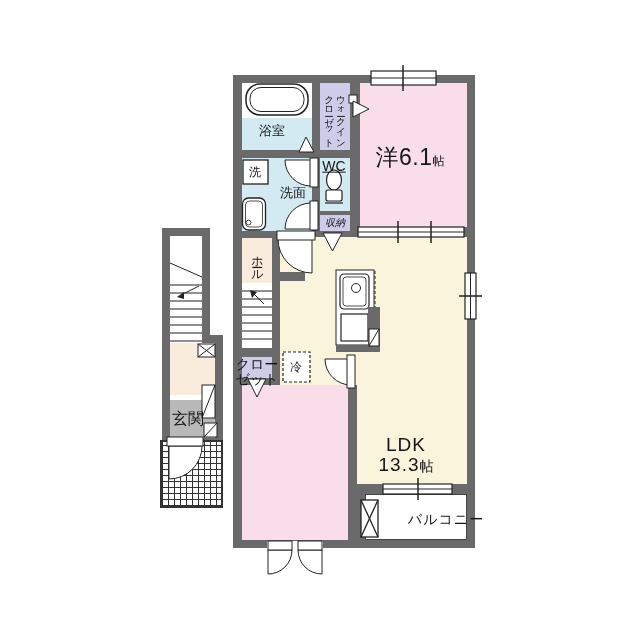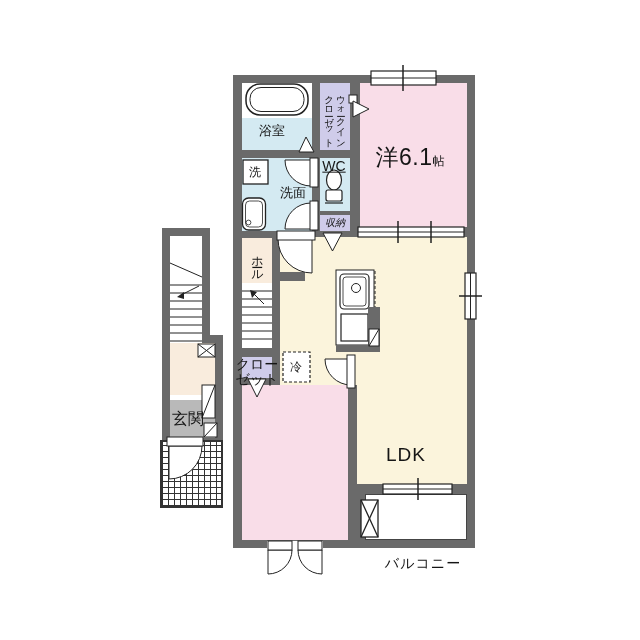--- a/index.html
+++ b/index.html
@@ -229,20 +229,21 @@
 
   <div class="lbl" style="left:257px;top:373px;font-size:14px;font-family:Liberation Mono, monospace;">
     <div>クロー</div>
     <div>ゼット</div>
   </div>
 
   <div class="lbl" style="left:296px;top:367px;font-size:12px;">冷</div>
 
   <div class="lbl" style="left:406px;top:455px;">
     <div class="ldk-main">LDK</div>
+    <div><span class="ldk-main">13.3</span><span class="ldk-u">帖</span></div>
   </div>
 
 
   <div class="lbl" style="left:188px;top:419px;font-size:16px;">玄関</div>
 
-  <div class="lbl" style="left:423px;top:519px;font-size:14px;letter-spacing:1px;margin-top:44px;">バルコニー</div>
+  <div class="lbl" style="left:446px;top:519px;font-size:14px;letter-spacing:1px;">バルコニー</div>
 
 </div>
 
 </body></html>

